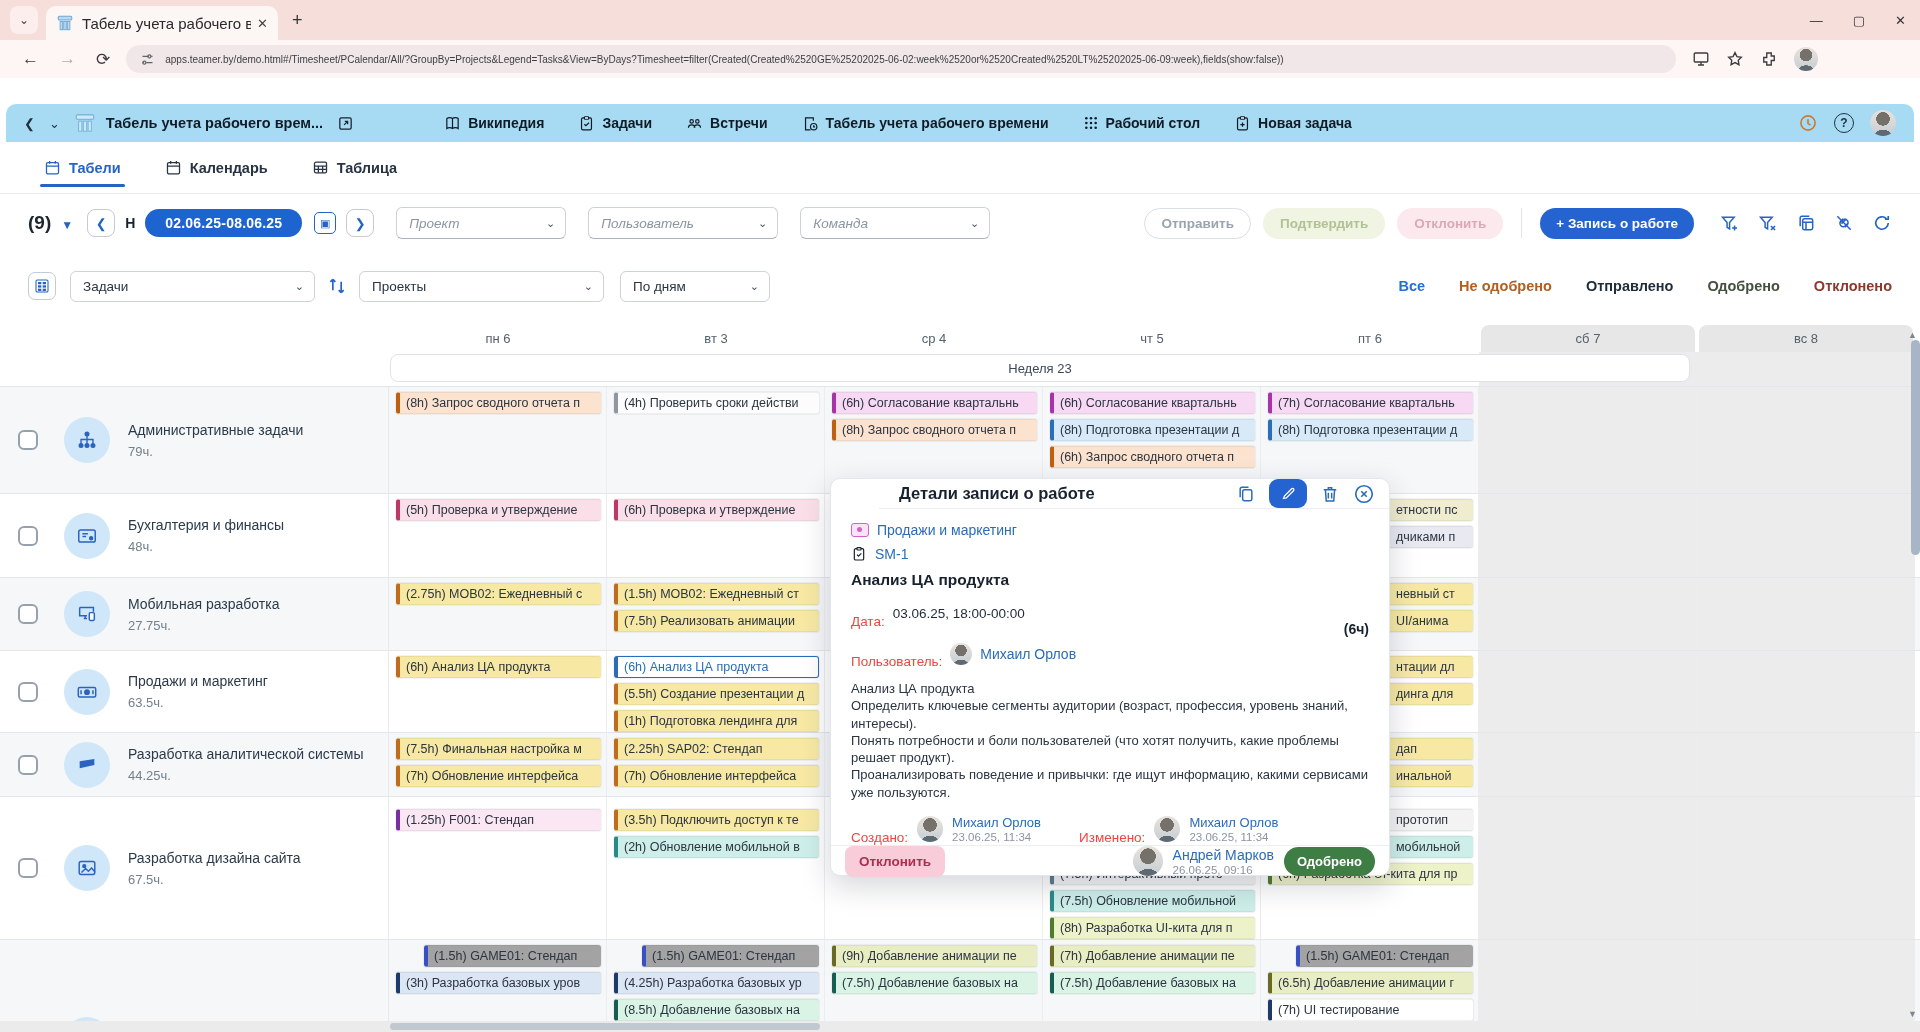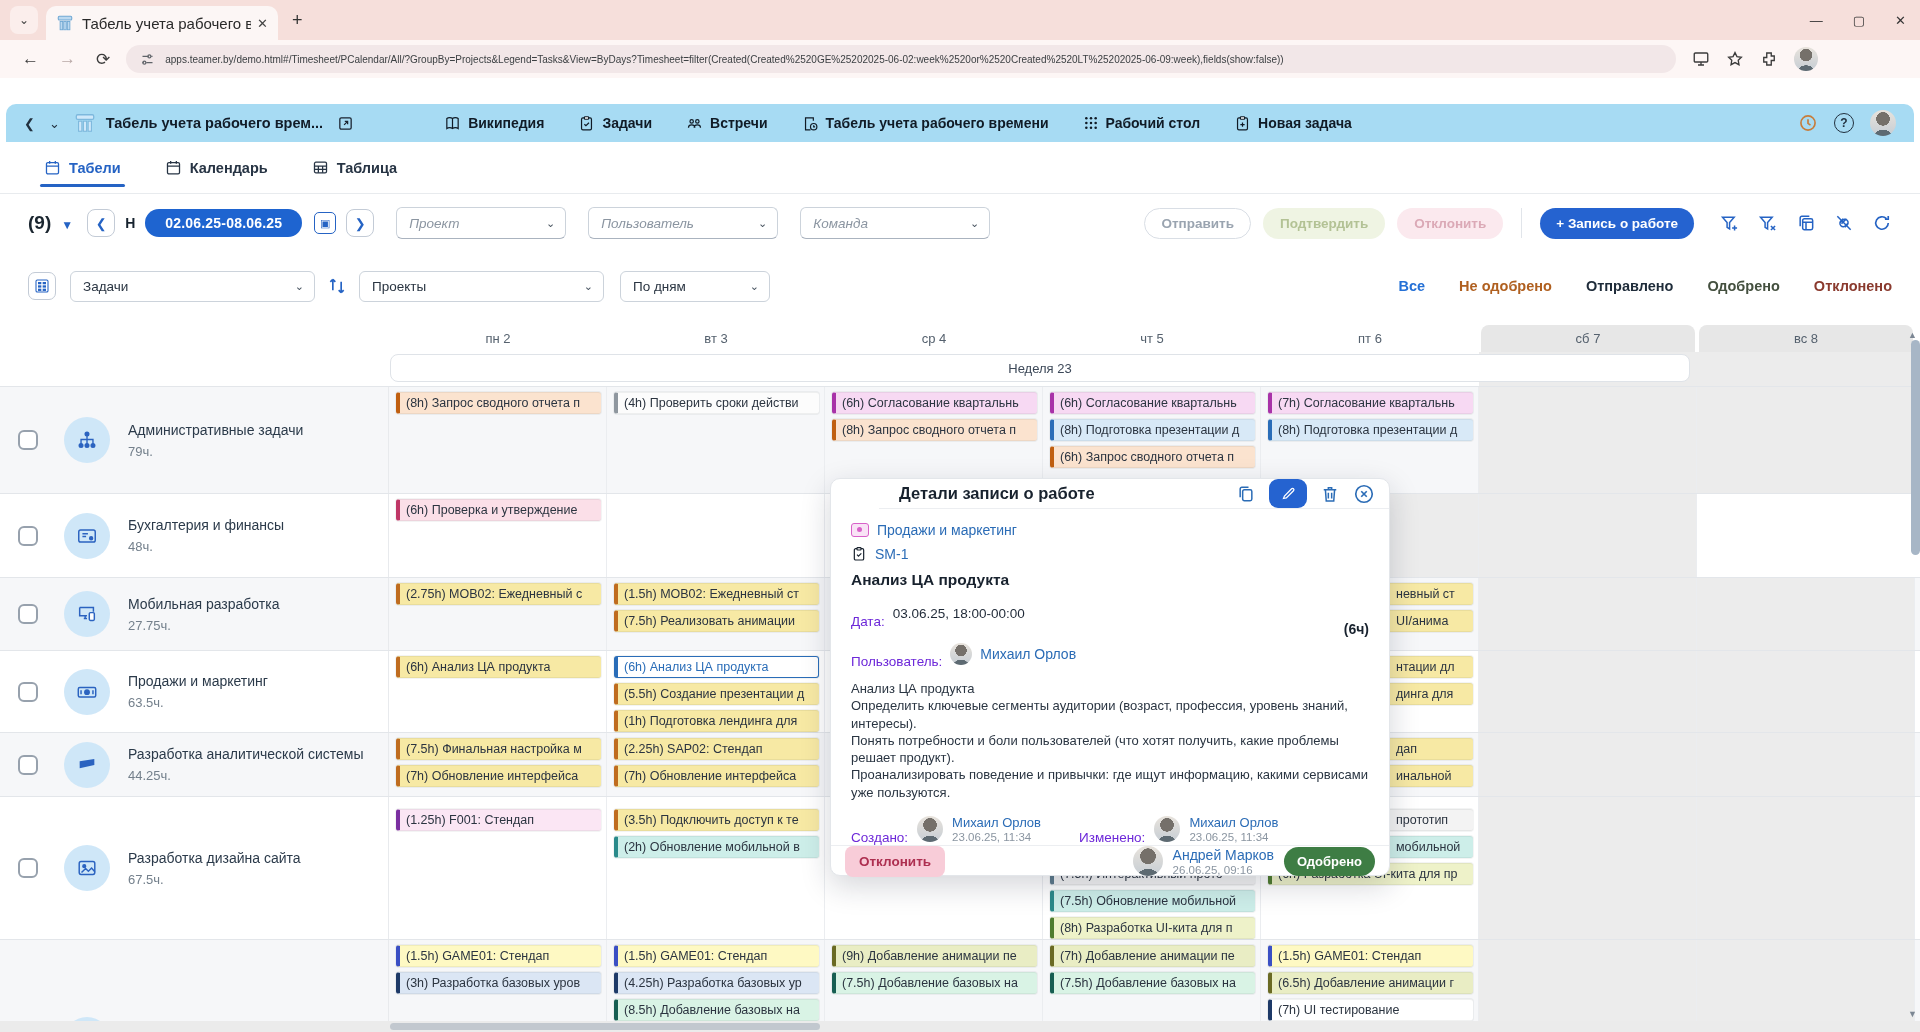--- a/index.html
+++ b/index.html
@@ -99,21 +99,21 @@
   .day-col.weekend { background:#ececec; }
   .entry { position:absolute; left:7px; right:5px; height:22px; line-height:20px; border-left:4px solid #888; border-radius:3px; font-size:12.5px; color:#2b3440; padding:0 6px; white-space:nowrap; overflow:hidden; box-shadow:0 0 0 1px rgba(20,30,40,.05); border-top:1px solid rgba(20,30,40,.06); border-bottom:1px solid rgba(20,30,40,.06); }
   .entry.fragment { left:129px; border-left:none; border-radius:0 3px 3px 0; }
   .c-orange { background:#fbe3cf; border-left-color:#c05f10; }
   .c-gray { background:#fcfcfc; border-left-color:#8f979f; }
   .c-purple { background:#f7d9f3; border-left-color:#a832a8; }
   .c-blue { background:#d8e9f7; border-left-color:#2a6db8; }
   .c-magenta { background:#fbdfe8; border-left-color:#bf3767; }
   .c-yellow { background:#f7e9a4; border-left-color:#bf6c1f; }
   .c-selected { background:#ffffff; border:1.5px solid #2a6db8; border-left:4px solid #2a6db8; color:#2a6db8; }
-  .c-pinkindigo { background:#fef9c3; border-left-color:#3a4fc4; }
+  .c-pinkindigo { background:#a3a3a3; border-left-color:#3a4fc4;margin-left:28px; }
   .c-pinkpurple { background:#fbe6f4; border-left-color:#7a2fa0; }
   .c-bluelight { background:#dbe6f4; border-left-color:#1e3a68; }
   .c-mint { background:#d9f3e5; border-left-color:#175e52; }
   .c-teal { background:#cdeee9; border-left-color:#2a8a8a; }
   .c-olive { background:#e9edc4; border-left-color:#6a6a24; }
   .c-green { background:#eef2c9; border-left-color:#4f7d2f; }
   .c-grayblue { background:#f3f3f3; border-left-color:#5e7b8c; }
   .c-whitenavy { background:#ffffff; border-left-color:#1e3a68; }
   .c-paleyellow { background:#f0eccf; }
   .c-palegray { background:#e9e9f1; }
@@ -129,21 +129,21 @@
   .popup-hdr { height:47px; display:flex; align-items:center; padding:0 14px 0 20px; border-bottom:1px solid #eceef1;margin-left:48px; }
   .popup-title { font-size:16.5px; font-weight:700; color:#18222e; }
   .popup-hdr-icons { margin-left:auto; display:flex; align-items:center; gap:13px; }
   .edit-pill { width:38px; height:29px; background:#2563d0; border-radius:9px; display:flex; align-items:center; justify-content:center; }
   .popup-body { flex:1; padding:13px 20px 0 20px; position:relative; }
   .link { color:#2b6cb6; }
   .p-row { display:flex; align-items:center; gap:8px; margin-bottom:8px; font-size:14px; }
   .proj-mini { width:18px; height:14px; border:1.6px solid #d861c9; border-radius:3px; position:relative; background:#f9e3f6; }
   .proj-mini:after { content:""; position:absolute; left:5px; top:2.5px; width:5px; height:5px; border-radius:50%; background:#d861c9; }
   .task-title { font-size:15.5px; font-weight:700; color:#18222e; margin:9px 0 9px 0; }
-  .meta-label { color:#6d28d9; font-size:13.5px;margin-top:16px; }
+  .meta-label { color:#ef4444; font-size:13.5px;margin-top:16px; }
   .meta-val { color:#1f2937; font-size:13.5px; }
   .duration { position:absolute; right:20px; top:112px; font-weight:700; font-size:14px; color:#18222e; }
   .mini-avatar { width:22px; height:22px; border-radius:50%; flex:0 0 auto; }
   .desc { margin-top:11px; font-size:13px; line-height:1.33; color:#2a3542; white-space:pre-line; }
   .stamp-row { display:flex; align-items:flex-start; gap:10px; margin-top:13px; }
   .stamp { display:flex; align-items:center; gap:9px; }
   .stamp .who { display:flex; flex-direction:column; gap:1px; }
   .stamp .who .nm { font-size:13px; }
   .stamp .who .dt { font-size:11.5px; color:#8a95a1; }
   .stamp-avatar { width:26px; height:26px; border-radius:50%; }
@@ -394,21 +394,21 @@
       <span class="st-sent">Отправлено</span>
       <span class="st-app">Одобрено</span>
       <span class="st-rej">Отклонено</span>
     </div>
   </div>
 
   <div class="calendar">
     <div class="cal-hdr-days">
       <div class="hdr-spacer"></div>
       <div id="day-headers" style="display:flex">
-          <div class="day-label">пн 2</div>
+          <div class="day-label">пн 6</div>
           <div class="day-label">вт 3</div>
           <div class="day-label">ср 4</div>
           <div class="day-label">чт 5</div>
           <div class="day-label">пт 6</div>
           <div class="day-label weekend">сб 7</div>
           <div class="day-label weekend">вс 8</div>
         </div>
     </div>
     <div class="band-row">
       <div class="hdr-spacer"></div>
@@ -469,20 +469,23 @@
                 <circle cx="16.5" cy="14.5" r="1.6" fill="#2b63c0"></circle>
               </svg>
             </span>
             <span class="proj-text">
               <span class="proj-name">Бухгалтерия и финансы</span>
               <span class="proj-hours">48ч.</span>
             </span>
           </div>
           <div class="row-grid">
             <div class="day-col">
+              <div class="entry c-magenta" style="top: 5px;">(5h) Проверка и утверждение</div>
+            </div>
+            <div class="day-col">
               <div class="entry c-magenta" style="top: 5px;">(6h) Проверка и утверждение</div>
             </div>
             <div class="day-col"></div>
             <div class="day-col"></div>
             <div class="day-col">
               <div class="entry c-paleyellow fragment" style="top: 5px;">етности пс</div>
               <div class="entry c-palegray fragment" style="top: 32px;">дчиками п</div>
             </div>
             <div class="day-col weekend"></div>
             <div class="day-col weekend"></div>

